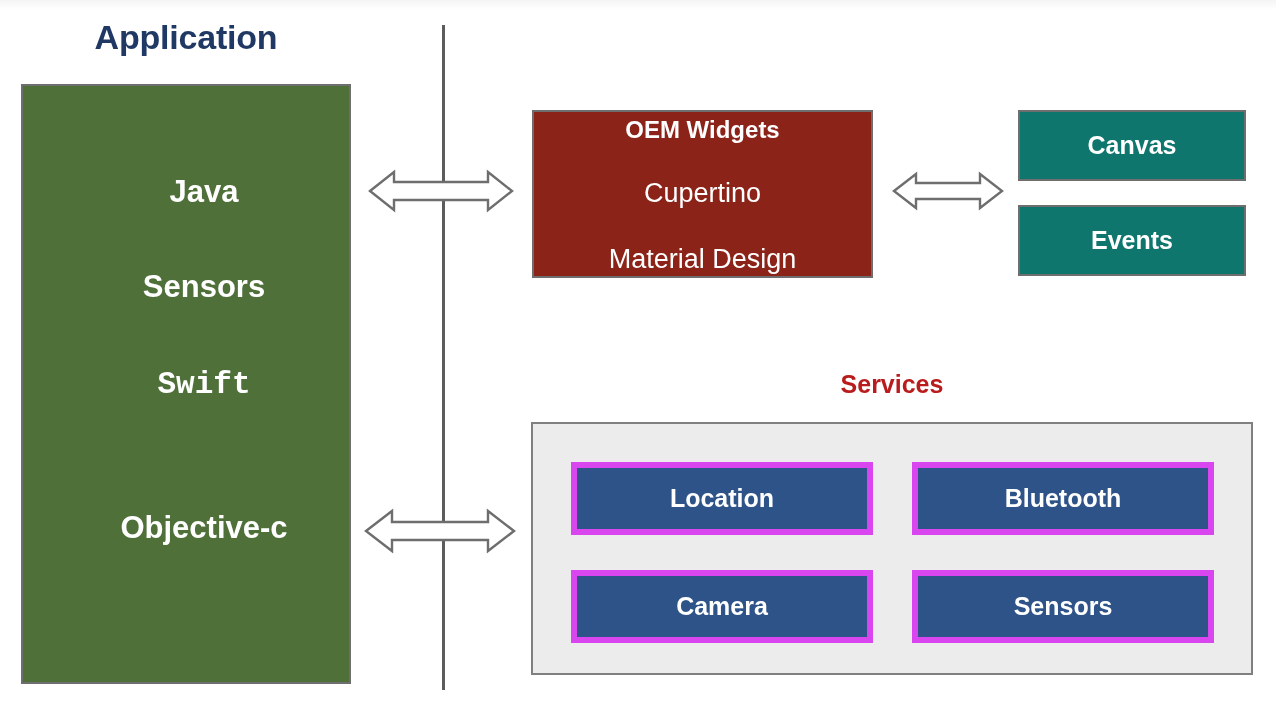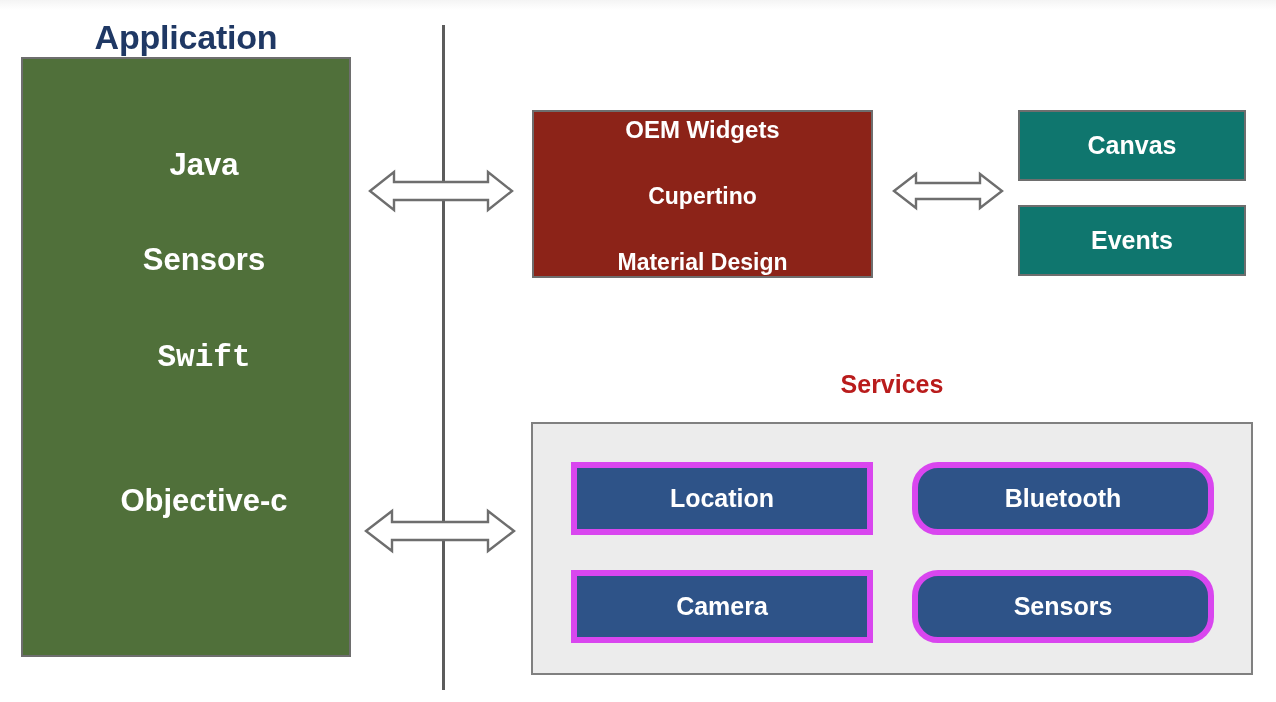--- a/index.html
+++ b/index.html
@@ -47,21 +47,21 @@
     top: 18px;
     width: 330px;
     text-align: center;
     font-size: 34px;
     font-weight: bold;
     color: #1f3864;
     letter-spacing: -0.2px;
   }
   .app-box {
     left: 21px;
-    top: 57px;
+    top: 84px;
     width: 330px;
     height: 600px;
     background: #50703a;
     justify-content: flex-start;
     padding-left: 36px;
   }
   .app-lang {
     font-size: 31px;
     font-weight: bold;
     color: #ffffff;
@@ -93,22 +93,22 @@
     background: #8c2318;
     justify-content: space-between;
     padding-top: 4px;
   }
   .oem-title {
     font-size: 24px;
     font-weight: bold;
     line-height: 1.18;
   }
   .oem-sub {
-    font-size: 23px;
-    font-weight: bold;
+    font-size: 27px;
+    font-weight: normal;
     line-height: 1.22;
   }
 
   
   .brown-box {
     left: 1018px;
     width: 228px;
     height: 71px;
     background: #0f766e;
     font-size: 25px;
@@ -138,21 +138,21 @@
   }
   .svc-box {
     background: #2e5388;
     width: 302px;
     height: 73px;
     font-size: 25px;
     font-weight: bold;
     border: 6px solid #d946ef;
   }
   .svc-box.c0 { left: 571px; }
-  .svc-box.c1 { left: 912px; border-radius: 26px; }
+  .svc-box.c1 { left: 912px; }
   .svc-box.r0 { top: 462px; }
   .svc-box.r1 { top: 570px; }
 
   
   .arrow {
     position: absolute;
   }
   .arrow svg { display: block; }
 </style>
 </head>

